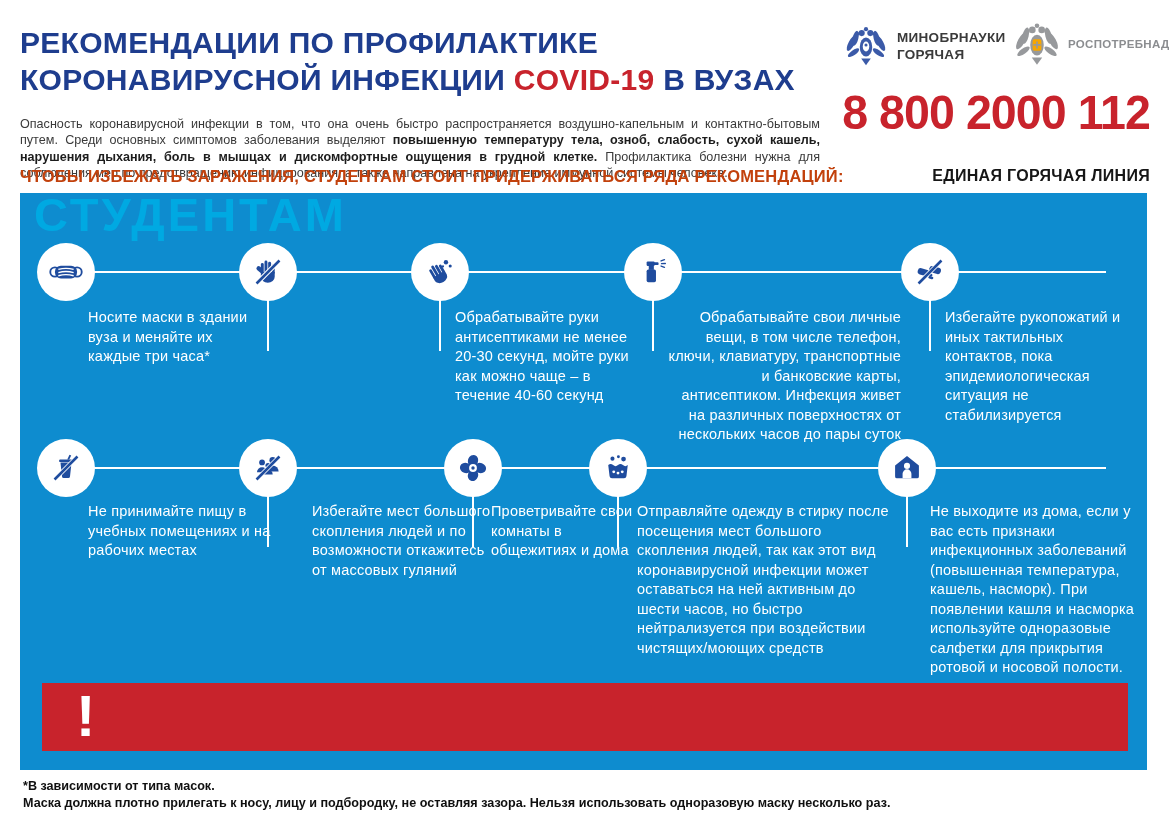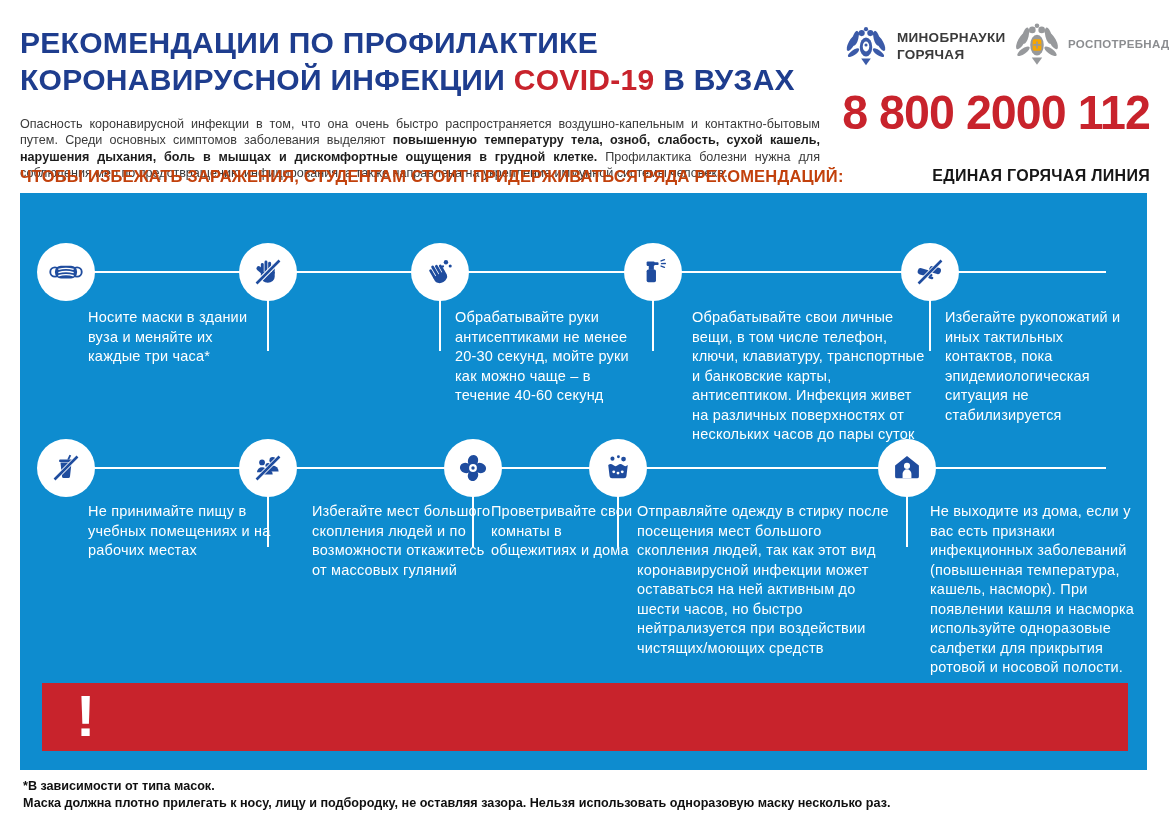--- a/index.html
+++ b/index.html
@@ -116,20 +116,21 @@
       <rect x="19.8" y="19.5" width="8.4" height="11" rx="1.6" fill="#f7a600"></rect>
       <path d="M23.2 21.5 h1.6 v2.6 h2.6 v1.6 h-2.6 v2.6 h-1.6 v-2.6 h-2.6 v-1.6 h2.6z" fill="#97999c"></path>
     </svg>
     <div class="logo-text">РОСПОТРЕБНАДЗОР</div>
   </div>
 
   <div class="hotline-number">8 800 2000 112</div>
   <div class="hotline-label">ЕДИНАЯ ГОРЯЧАЯ ЛИНИЯ</div>
 
   <div class="panel">
+    <div class="watermark">СТУДЕНТАМ</div>
 
     <div class="hline" style="left:46px;top:78px;width:1040px;"></div>
     <div class="hline" style="left:46px;top:274px;width:1040px;"></div>
 
     <div class="tip-circle" style="left:17px;top:50px;">
       <svg width="34" height="34" viewBox="0 0 40 40">
         <circle cx="7" cy="20" r="5.5" fill="none" stroke="#1f4c9e" stroke-width="2.2"></circle>
         <circle cx="33" cy="20" r="5.5" fill="none" stroke="#1f4c9e" stroke-width="2.2"></circle>
         <rect x="7" y="12.5" width="26" height="15" rx="7" fill="#1f4c9e"></rect>
         <path d="M11 17 Q20 14.5 29 17" stroke="#fff" stroke-width="1.6" fill="none"></path>
@@ -181,21 +182,21 @@
           <rect x="21" y="8.6" width="5.5" height="3.2" rx="1"></rect>
         </g>
         <g stroke="#1f4c9e" stroke-width="1.6" stroke-linecap="round">
           <line x1="29.5" y1="7" x2="33.5" y2="5.5"></line>
           <line x1="30" y1="10.2" x2="34.5" y2="10"></line>
           <line x1="29.5" y1="13" x2="33.5" y2="14.5"></line>
         </g>
       </svg>
     </div>
     <div class="tick" style="left:632px;top:102px;"></div>
-    <div class="tip-text" style="left:672px;top:115px;width:235px;">Обрабатывайте свои личные вещи, в том числе телефон, ключи, клавиатуру, транспортные и банковские карты, антисептиком. Инфекция живет на различных поверхностях от нескольких часов до пары суток</div>
+    <div class="tip-text" style="left:646px;top:115px;width:235px;text-align:right;">Обрабатывайте свои личные вещи, в том числе телефон, ключи, клавиатуру, транспортные и банковские карты, антисептиком. Инфекция живет на различных поверхностях от нескольких часов до пары суток</div>
 
     <div class="tip-circle" style="left:881px;top:50px;">
       <svg width="34" height="34" viewBox="0 0 40 40">
         <g fill="#1f4c9e">
           <rect x="5.5" y="16.5" width="14" height="7.5" rx="3.4" transform="rotate(16 12.5 20)"></rect>
           <rect x="19" y="14" width="14" height="7.5" rx="3.4" transform="rotate(16 26 17.5)"></rect>
           <rect x="16" y="21.5" width="7" height="3.4" rx="1.7" transform="rotate(16 19.5 23)"></rect>
           <rect x="18" y="25" width="6" height="3.2" rx="1.6" transform="rotate(16 21 26.5)"></rect>
         </g>
         <line x1="33.5" y1="6.5" x2="6.5" y2="33.5" stroke="#fff" stroke-width="5"></line>

